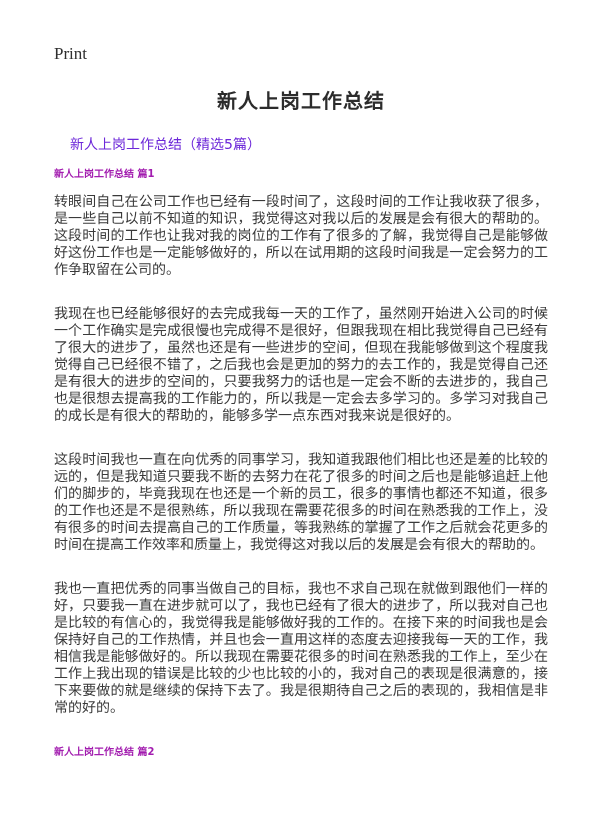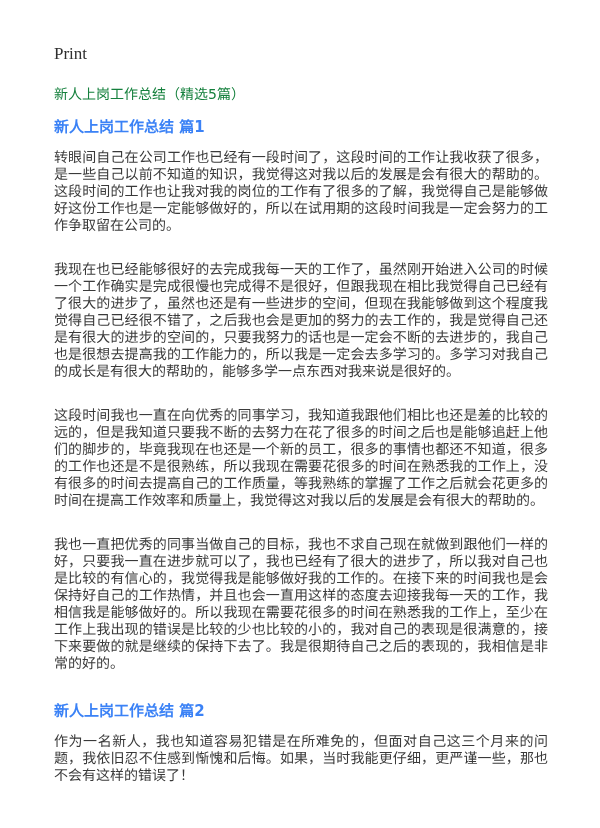--- a/index.html
+++ b/index.html
@@ -28,56 +28,56 @@
   .doc-title {
     font-size: 20px;
     font-weight: bold;
     color: #2c2c2c;
     text-align: center;
     margin: 21px 0 0 0;
     letter-spacing: 1px;
   }
   .doc-subtitle {
     font-size: 14px;
-    color: #15803d;
-    margin: 19px 0 0 0;
+    color: #6d28d9;
+    margin: 19px 0 0 16px;
   }
   .section-heading {
-    font-size: 15px;
+    font-size: 10px;
     font-weight: bold;
-    color: #3b82f6;
+    color: #a21caf;
     margin: 12px 0 0 0;
   }
   .body-para {
     font-size: 14px;
     line-height: 17px;
     text-align: justify;
     text-justify: inter-ideograph;
     color: #3a3a3a;
     margin: 13px 0 0 0;
   }
   .para-gap { margin-top: 27px; }
 </style>
 </head>
 <body>
 
 <div class="page">
 
   <span class="print-link">Print</span>
 
+  <h1 class="doc-title">新人上岗工作总结</h1>
 
   <p class="doc-subtitle">新人上岗工作总结（精选5篇）</p>
 
   <h2 class="section-heading">新人上岗工作总结 篇1</h2>
 
   <p class="body-para">转眼间自己在公司工作也已经有一段时间了，这段时间的工作让我收获了很多，是一些自己以前不知道的知识，我觉得这对我以后的发展是会有很大的帮助的。这段时间的工作也让我对我的岗位的工作有了很多的了解，我觉得自己是能够做好这份工作也是一定能够做好的，所以在试用期的这段时间我是一定会努力的工作争取留在公司的。</p>
 
   <p class="body-para para-gap">我现在也已经能够很好的去完成我每一天的工作了，虽然刚开始进入公司的时候一个工作确实是完成很慢也完成得不是很好，但跟我现在相比我觉得自己已经有了很大的进步了，虽然也还是有一些进步的空间，但现在我能够做到这个程度我觉得自己已经很不错了，之后我也会是更加的努力的去工作的，我是觉得自己还是有很大的进步的空间的，只要我努力的话也是一定会不断的去进步的，我自己也是很想去提高我的工作能力的，所以我是一定会去多学习的。多学习对我自己的成长是有很大的帮助的，能够多学一点东西对我来说是很好的。</p>
 
   <p class="body-para para-gap">这段时间我也一直在向优秀的同事学习，我知道我跟他们相比也还是差的比较的远的，但是我知道只要我不断的去努力在花了很多的时间之后也是能够追赶上他们的脚步的，毕竟我现在也还是一个新的员工，很多的事情也都还不知道，很多的工作也还是不是很熟练，所以我现在需要花很多的时间在熟悉我的工作上，没有很多的时间去提高自己的工作质量，等我熟练的掌握了工作之后就会花更多的时间在提高工作效率和质量上，我觉得这对我以后的发展是会有很大的帮助的。</p>
 
   <p class="body-para para-gap">我也一直把优秀的同事当做自己的目标，我也不求自己现在就做到跟他们一样的好，只要我一直在进步就可以了，我也已经有了很大的进步了，所以我对自己也是比较的有信心的，我觉得我是能够做好我的工作的。在接下来的时间我也是会保持好自己的工作热情，并且也会一直用这样的态度去迎接我每一天的工作，我相信我是能够做好的。所以我现在需要花很多的时间在熟悉我的工作上，至少在工作上我出现的错误是比较的少也比较的小的，我对自己的表现是很满意的，接下来要做的就是继续的保持下去了。我是很期待自己之后的表现的，我相信是非常的好的。</p>
 
   <h2 class="section-heading para-gap">新人上岗工作总结 篇2</h2>
 
-  <p class="body-para">作为一名新人，我也知道容易犯错是在所难免的，但面对自己这三个月来的问题，我依旧忍不住感到惭愧和后悔。如果，当时我能更仔细，更严谨一些，那也不会有这样的错误了！</p>
 
 </div>
 
 </body></html>

